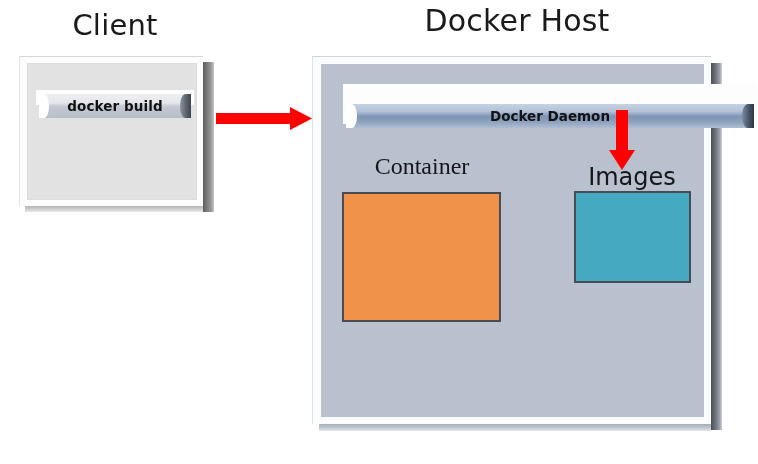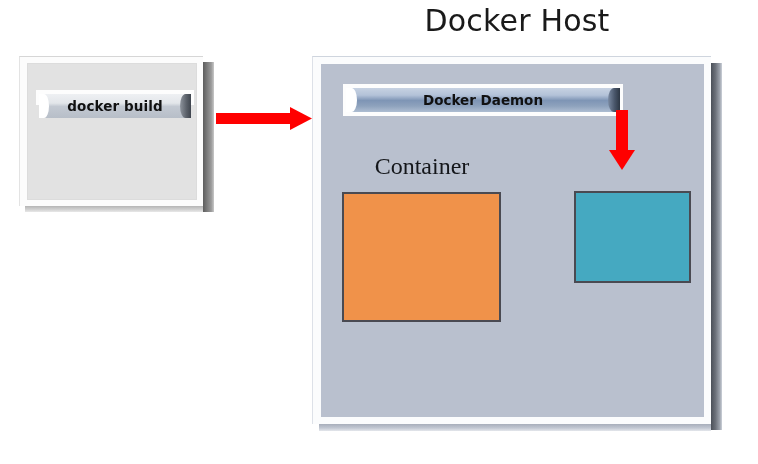--- a/index.html
+++ b/index.html
@@ -178,25 +178,25 @@
     height: 353px;
     background: #b9c0ce;
     box-sizing: border-box;
   }
 
   
   #docker-daemon-bar {
     position: absolute;
     left: 343px;
     top: 84px;
-    width: 280px;
+    width: 414px;
     height: 32px;
     background: #fdfdfd;
     box-sizing: border-box;
-    padding: 4px 3px;
+    padding: 20px 3px;
   }
   #docker-daemon-bar .bevel {
     position: relative;
     width: 100%;
     height: 24px;
     background: linear-gradient(to bottom, #c7d2e2 0%, #b3c2d8 30%, #7e95b5 52%, #8ea2bd 75%, #aebdd2 100%);
     box-sizing: border-box;
   }
   #docker-daemon-bar .cap-left {
     position: absolute;
@@ -284,20 +284,21 @@
     height: 92px;
     background: #45a9c1;
     border: 2px solid #4a4a52;
   }
 </style>
 </head>
 <body>
 
 <div class="canvas">
 
+  <div class="title" id="client-title">Client</div>
 
   <div class="title" id="host-title">Docker Host</div>
 
   <div id="client-panel">
     <div class="shadow-right"></div>
     <div class="shadow-bottom"></div>
     <div class="frame">
       <div class="inner"></div>
     </div>
   </div>
@@ -336,15 +337,16 @@
   <svg id="arrow-daemon-to-images" viewBox="0 0 34 62">
     <g fill="#FF0000">
       <rect x="11" y="0" width="12" height="44"></rect>
       <polygon points="4,40 30,40 17,60"></polygon>
     </g>
   </svg>
 
   <div class="box-label" id="container-label">Container</div>
   <div class="data-box" id="container-box"></div>
 
+  <div class="box-label" id="images-label">Images</div>
   <div class="data-box" id="images-box"></div>
 
 </div>
 
 </body></html>

